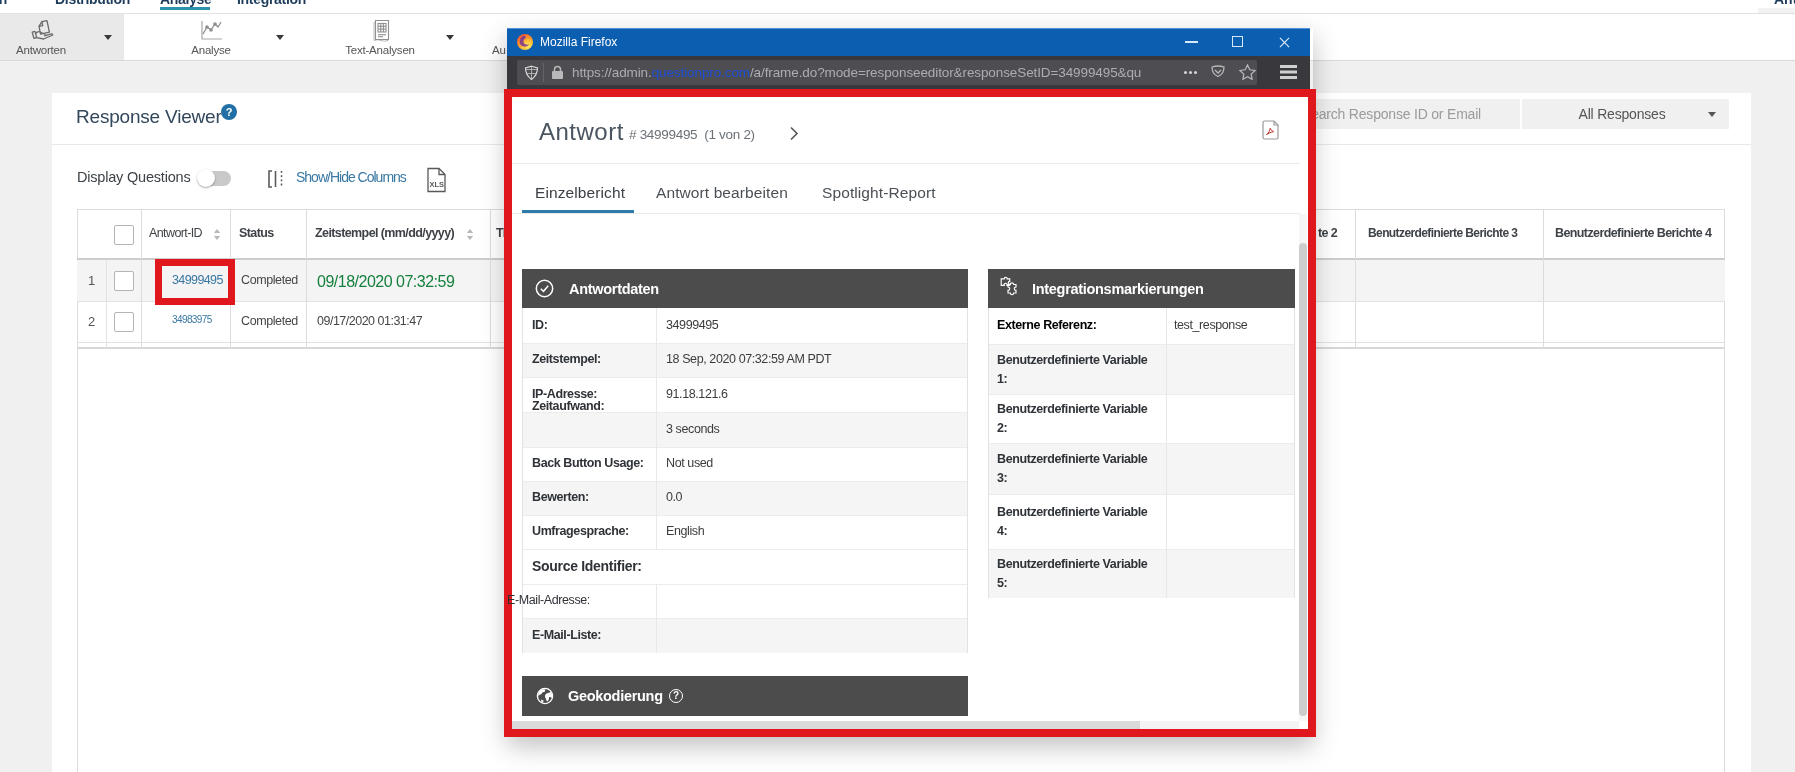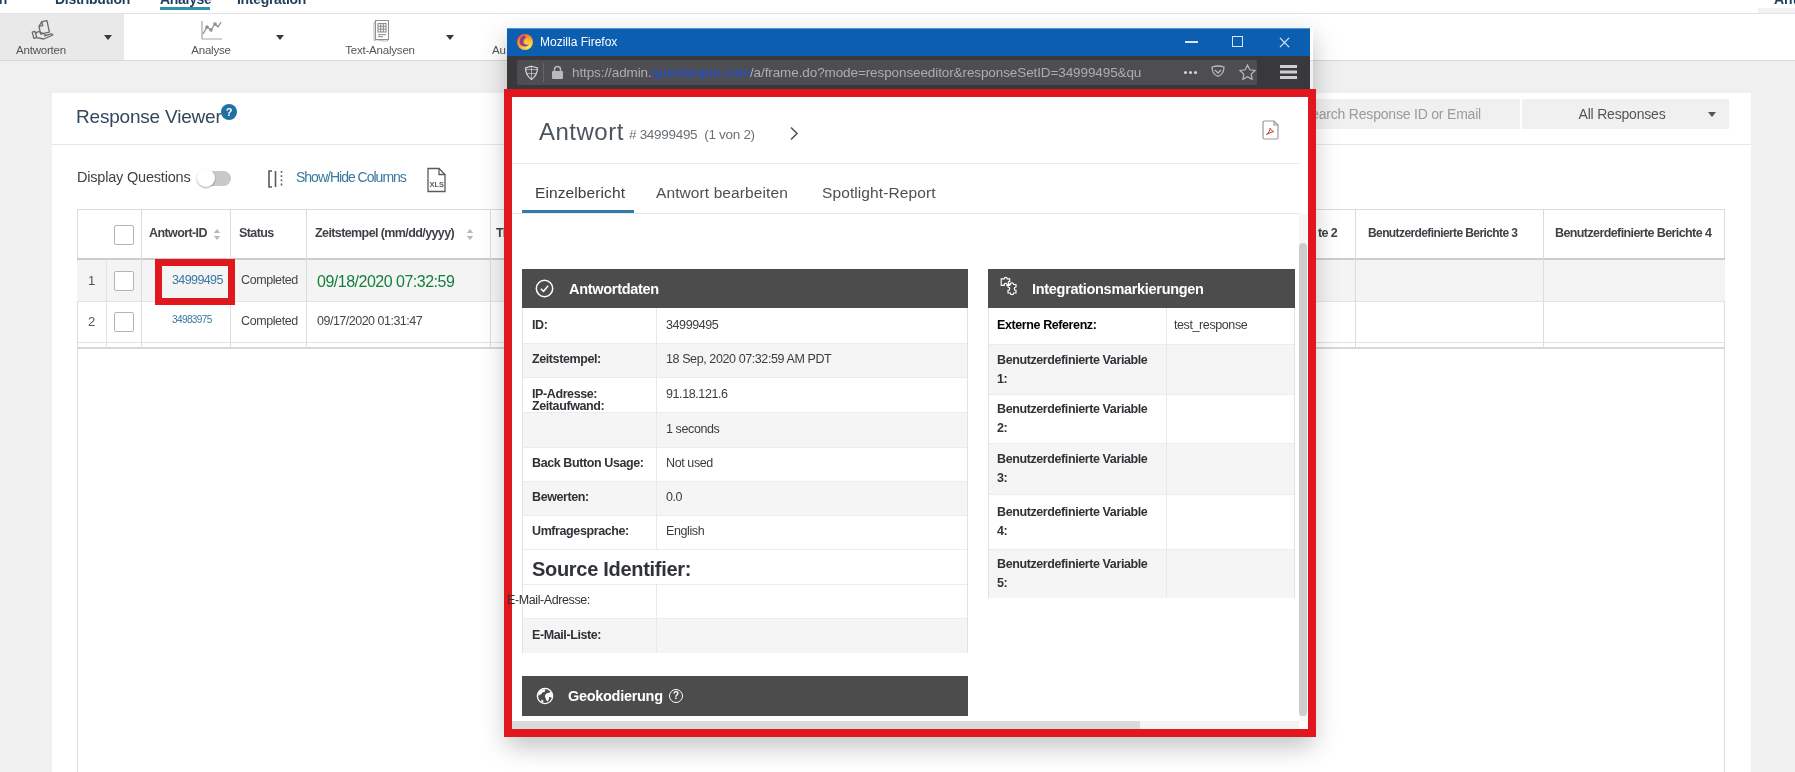--- a/index.html
+++ b/index.html
@@ -99,21 +99,21 @@
 <div class="a" style="left:106px;top:259px;width:1px;height:89px;background:#e2e2e2"></div>
 <div class="a" style="left:141px;top:209px;width:1px;height:139px;background:#dcdcdc"></div>
 <div class="a" style="left:230px;top:209px;width:1px;height:139px;background:#dcdcdc"></div>
 <div class="a" style="left:306px;top:209px;width:1px;height:139px;background:#dcdcdc"></div>
 <div class="a" style="left:490px;top:209px;width:1px;height:139px;background:#dcdcdc"></div>
 <div class="a" style="left:1163px;top:209px;width:1px;height:139px;background:#dcdcdc"></div>
 <div class="a" style="left:1355px;top:209px;width:1px;height:139px;background:#dcdcdc"></div>
 <div class="a" style="left:1543px;top:209px;width:1px;height:139px;background:#dcdcdc"></div>
 
 <div class="a" style="left:114px;top:225px;width:18px;height:18px;border:1px solid #b5b5b5;border-radius:2px;background:#fff"></div>
-<div class="a" style="left:149px;top:226px;font-size:12.5px;font-weight:bold;color:#3f4347;letter-spacing:-0.6px">Antwort-ID</div>
+<div class="a" style="left:149px;top:226px;font-size:12.5px;font-weight:normal;color:#3f4347;letter-spacing:-0.6px">Antwort-ID</div>
 <svg class="a" style="left:213px;top:229px" width="8" height="11" viewBox="0 0 8 11">
     <path d="M4 0 L7.2 4 L0.8 4 Z" fill="#b9b9b9"></path>
     <path d="M4 11 L7.2 7 L0.8 7 Z" fill="#b9b9b9"></path>
   </svg>
 <div class="a" style="left:239px;top:226px;font-size:12.5px;font-weight:bold;color:#3f4347;letter-spacing:-0.6px">Status</div>
 <div class="a" style="left:315px;top:226px;font-size:12.5px;font-weight:bold;color:#3f4347;letter-spacing:-0.6px">Zeitstempel (mm/dd/yyyy)</div>
 <svg class="a" style="left:466px;top:229px" width="8" height="11" viewBox="0 0 8 11">
     <path d="M4 0 L7.2 4 L0.8 4 Z" fill="#b9b9b9"></path>
     <path d="M4 11 L7.2 7 L0.8 7 Z" fill="#b9b9b9"></path>
   </svg>
@@ -212,28 +212,28 @@
 <div class="a" style="left:523px;top:412px;width:444px;height:35px;background:#f5f5f5"></div>
 <div class="a" style="left:523px;top:481px;width:444px;height:34px;background:#f5f5f5"></div>
 <div class="a" style="left:523px;top:618px;width:444px;height:35px;background:#f5f5f5"></div>
 <div class="a" style="left:532px;top:318px;font-size:12.5px;font-weight:bold;color:#2f3337;letter-spacing:-0.4px">ID:</div>
 <div class="a" style="left:666px;top:318px;font-size:12.5px;color:#3c3c3c;letter-spacing:-0.4px">34999495</div>
 <div class="a" style="left:532px;top:352px;font-size:12.5px;font-weight:bold;color:#2f3337;letter-spacing:-0.4px">Zeitstempel:</div>
 <div class="a" style="left:666px;top:352px;font-size:12.5px;color:#3c3c3c;letter-spacing:-0.4px">18 Sep, 2020 07:32:59 AM PDT</div>
 <div class="a" style="left:532px;top:387px;font-size:12.5px;font-weight:bold;color:#2f3337;letter-spacing:-0.4px">IP-Adresse:</div>
 <div class="a" style="left:666px;top:387px;font-size:12.5px;color:#3c3c3c;letter-spacing:-0.4px">91.18.121.6</div>
 <div class="a" style="left:532px;top:399px;font-size:12.5px;font-weight:bold;color:#2f3337;letter-spacing:-0.4px">Zeitaufwand:</div>
-<div class="a" style="left:666px;top:422px;font-size:12.5px;color:#3c3c3c;letter-spacing:-0.4px">1 seconds</div>
+<div class="a" style="left:666px;top:422px;font-size:12.5px;color:#3c3c3c;letter-spacing:-0.4px">3 seconds</div>
 <div class="a" style="left:532px;top:456px;font-size:12.5px;font-weight:bold;color:#2f3337;letter-spacing:-0.4px">Back Button Usage:</div>
 <div class="a" style="left:666px;top:456px;font-size:12.5px;color:#3c3c3c;letter-spacing:-0.4px">Not used</div>
 <div class="a" style="left:532px;top:490px;font-size:12.5px;font-weight:bold;color:#2f3337;letter-spacing:-0.4px">Bewerten:</div>
 <div class="a" style="left:666px;top:490px;font-size:12.5px;color:#3c3c3c;letter-spacing:-0.4px">0.0</div>
 <div class="a" style="left:532px;top:524px;font-size:12.5px;font-weight:bold;color:#2f3337;letter-spacing:-0.4px">Umfragesprache:</div>
 <div class="a" style="left:666px;top:524px;font-size:12.5px;color:#3c3c3c;letter-spacing:-0.4px">English</div>
-<div class="a" style="left:532px;top:558px;font-size:20px;font-weight:bold;color:#2f3337;letter-spacing:-0.3px">Source Identifier:</div>
+<div class="a" style="left:532px;top:558px;font-size:14px;font-weight:bold;color:#2f3337;letter-spacing:-0.3px">Source Identifier:</div>
 <div class="a" style="left:507px;top:593px;font-size:12.5px;font-weight:normal;color:#2f3337;letter-spacing:-0.4px">E-Mail-Adresse:</div>
 <div class="a" style="left:532px;top:628px;font-size:12.5px;font-weight:bold;color:#2f3337;letter-spacing:-0.4px">E-Mail-Liste:</div>
 <div class="a" style="left:523px;top:343px;width:444px;height:1px;background:#ececec"></div>
 <div class="a" style="left:523px;top:377px;width:444px;height:1px;background:#ececec"></div>
 <div class="a" style="left:523px;top:412px;width:444px;height:1px;background:#ececec"></div>
 <div class="a" style="left:523px;top:447px;width:444px;height:1px;background:#ececec"></div>
 <div class="a" style="left:523px;top:481px;width:444px;height:1px;background:#ececec"></div>
 <div class="a" style="left:523px;top:515px;width:444px;height:1px;background:#ececec"></div>
 <div class="a" style="left:523px;top:549px;width:444px;height:1px;background:#ececec"></div>
 <div class="a" style="left:523px;top:584px;width:444px;height:1px;background:#ececec"></div>

